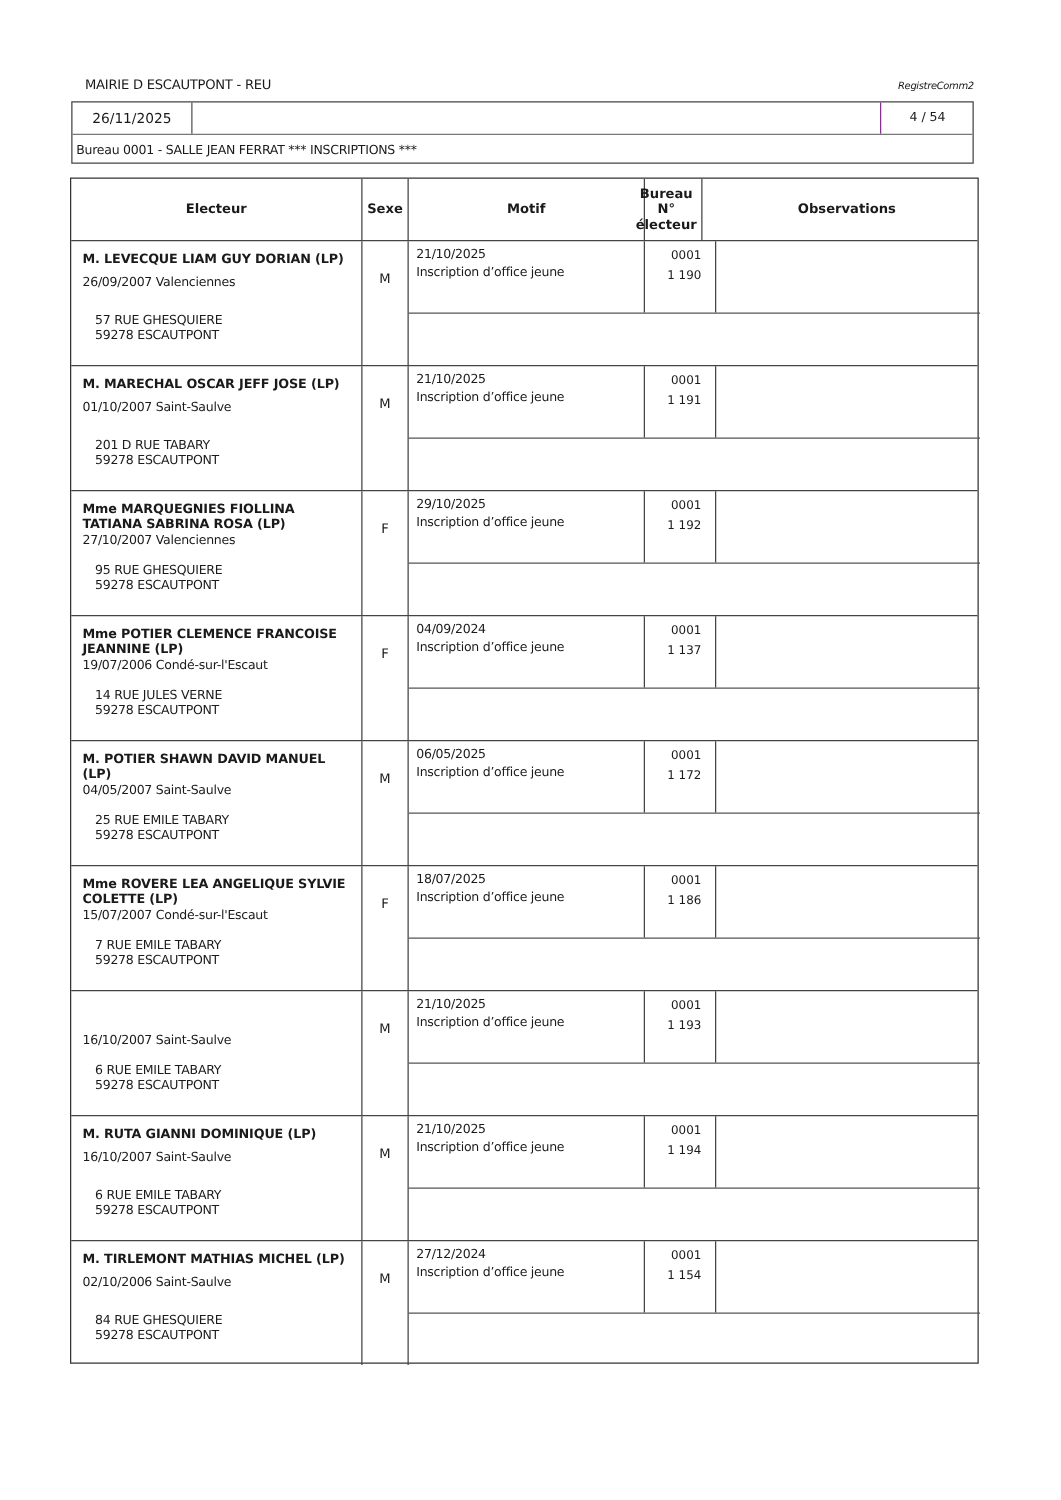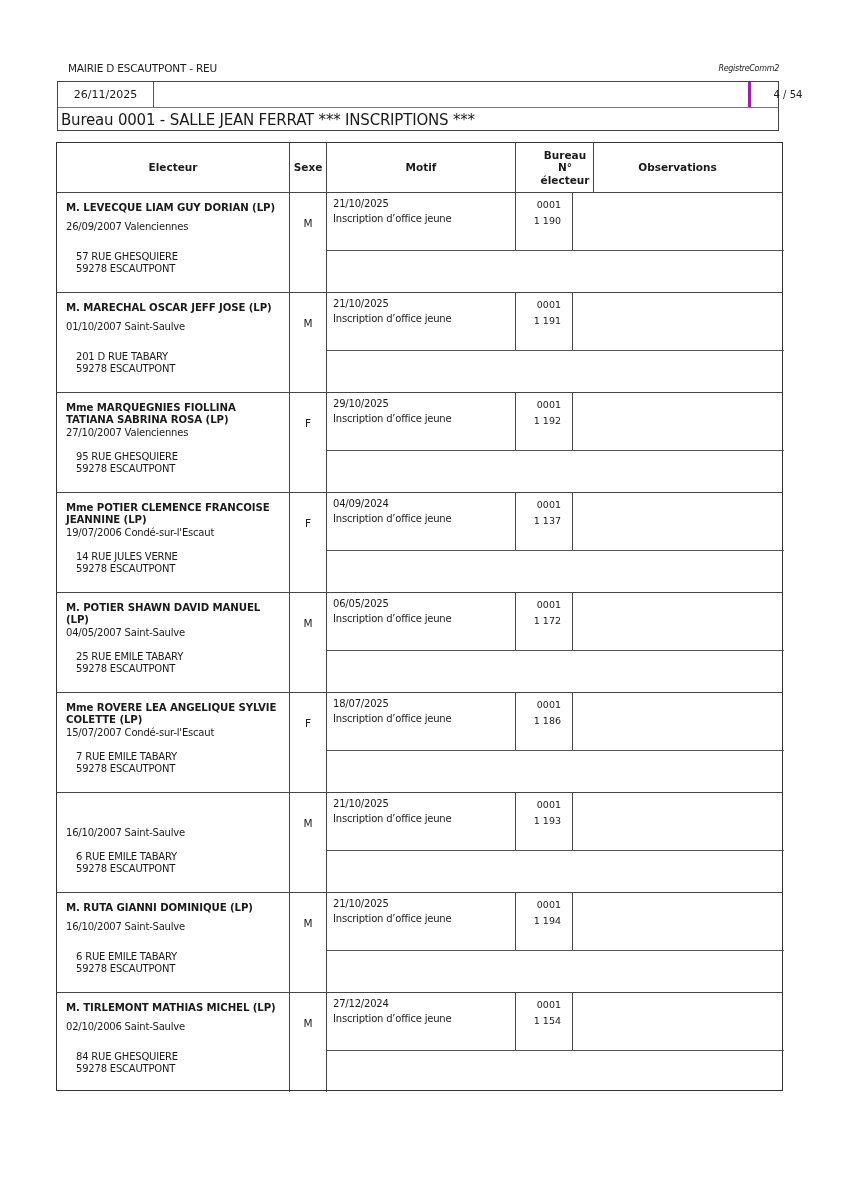--- a/index.html
+++ b/index.html
@@ -7,33 +7,33 @@
            font-family: "DejaVu Sans", sans-serif; color: #1a1a1a; }
     .abs { position: absolute; }
     .org { left: 68px; top: 62px; font-size: 10.5px; letter-spacing: -0.2px; }
     .ref { right: 70px; top: 64px; font-size: 8px; font-style: italic; letter-spacing: -0.3px; }
     .hbox { left: 57px; top: 81px; width: 722px; height: 50px; border: 1px solid #444; box-sizing: border-box; padding-left: 12px; }
     .hrow1 { position: absolute; left: 0; top: 0; width: 100%; height: 26px; border-bottom: 1px solid #777; box-sizing: border-box; }
     .hdate { position: absolute; left: 0; top: 0; width: 95px; height: 25px; border-right: 1px solid #555;
              display: flex; align-items: center; justify-content: center; font-size: 11px; }
     .htitle { position: absolute; left: 95px; top: 0; width: 551px; height: 25px;
               display: flex; align-items: center; justify-content: center; font-size: 12.5px; font-weight: bold; }
-    .hpage { position: absolute; left: 646px; top: 0; width: 74px; height: 25px; border-left: 3px solid #a21caf;
-             display: flex; align-items: center; justify-content: center; font-size: 10px; margin-left: 44px; }
+    .hpage { position: absolute; left: 646px; top: 0; width: 74px; height: 25px; border-left: 1px solid #a21caf;
+             display: flex; align-items: center; justify-content: center; font-size: 10px; }
     .hrow2 { position: absolute; left: 3px; top: 27px; height: 22px; display: flex; align-items: center;
-             font-size: 15px; letter-spacing: -0.2px; }
+             font-size: 10px; letter-spacing: -0.2px; }
 
     .table { left: 56px; top: 142px; width: 727px; height: 949px; border: 1px solid #333; box-sizing: border-box; }
     .thead { position: absolute; left: 0; top: 0; width: 100%; height: 50px; border-bottom: 1px solid #444; box-sizing: border-box; }
     .th { position: absolute; top: 0; height: 49px; display: flex; align-items: center; justify-content: center;
           text-align: center; font-weight: bold; font-size: 10.5px; box-sizing: border-box; line-height: 12.5px; }
     .c-elec { left: 0; width: 233px; border-right: 1px solid #444; }
     .c-sexe { left: 233px; width: 37px; border-right: 1px solid #444; }
     .c-motif { left: 270px; width: 189px; border-right: 1px solid #444; }
-    .c-bur { left: 480px; width: 57px; border-right: 1px solid #444; }
+    .c-bur { left: 448px; width: 57px; border-right: 1px solid #444; }
     .c-obs { left: 516px; width: 209px; }
 
     .rec { position: absolute; left: 0; width: 100%; height: 100px; border-bottom: 1px solid #444; box-sizing: border-box; }
     .rec.last { border-bottom: none; height: 99px; }
     .elec { position: absolute; left: 0; top: 0; width: 233px; height: 100%; border-right: 1px solid #444; box-sizing: border-box; }
     .name { position: absolute; left: 9px; top: 9px; width: 215px; font-weight: bold; font-size: 10.2px; line-height: 12px; letter-spacing: -0.1px; }
     .birth { position: absolute; left: 9px; font-size: 10px; letter-spacing: -0.2px; }
     .birth.one { top: 28px; }
     .birth.two { top: 34px; }
     .addr { position: absolute; left: 19px; top: 58px; font-size: 10px; line-height: 12px; letter-spacing: -0.2px; }

